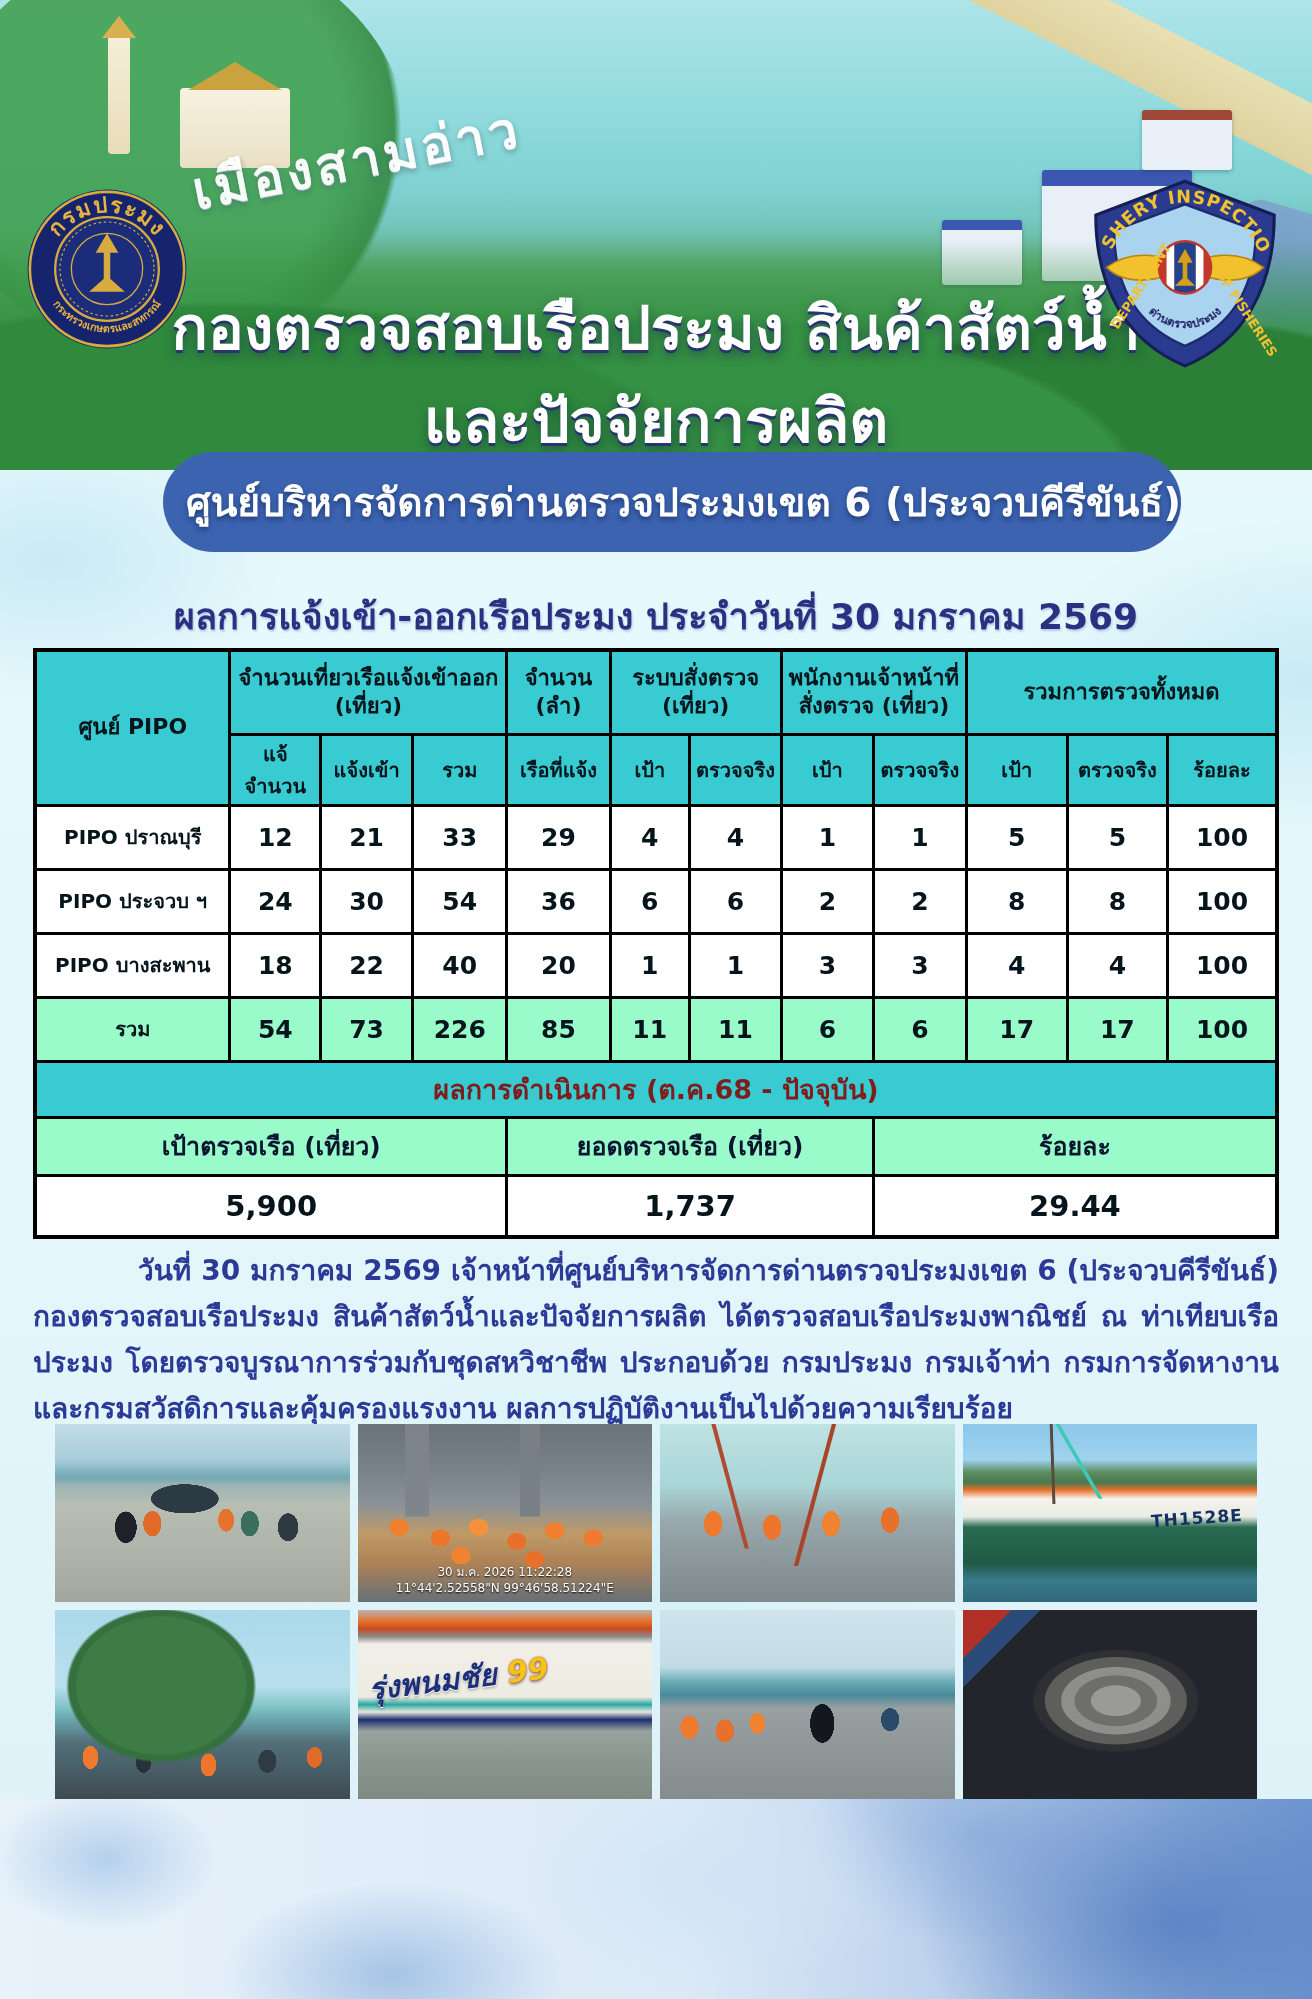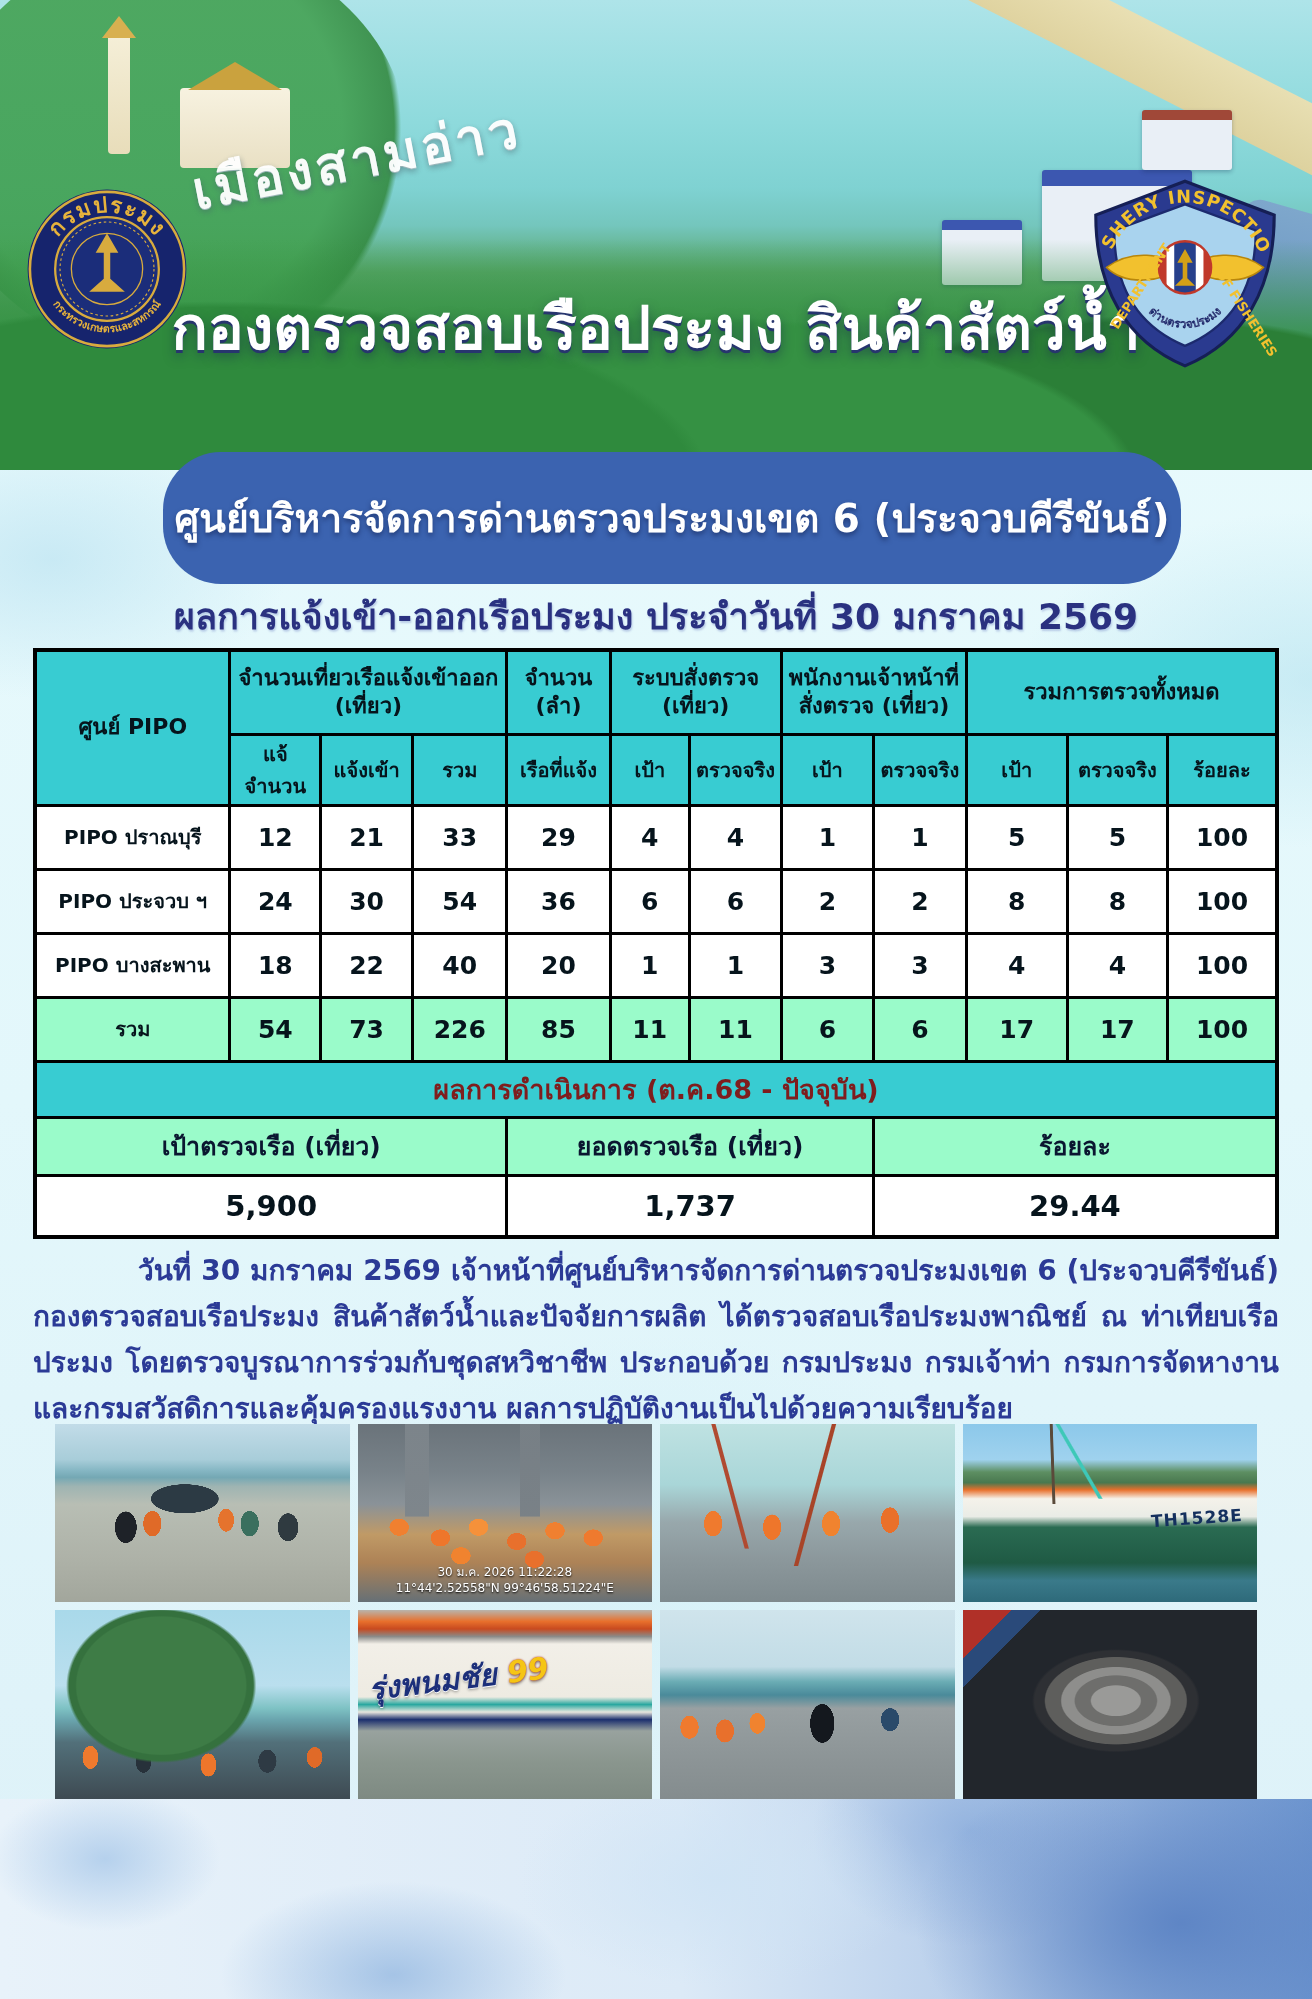--- a/index.html
+++ b/index.html
@@ -39,22 +39,22 @@
       linear-gradient(180deg, transparent 0 12%, rgba(54,148,70,.85) 45%, #2c7e38 100%);}
   .hero-sign{position:absolute;left:190px;top:118px;transform:rotate(-11deg);color:#fff;
     font-size:52px;font-weight:800;letter-spacing:4px;opacity:.96;
     text-shadow:0 3px 6px rgba(70,95,105,.55),0 1px 0 #cfe4e6;}
   .hero-title{position:absolute;left:0;right:0;top:282px;text-align:center;color:#fff;
     font-size:60px;font-weight:800;line-height:1.55;
     text-shadow:0 3px 0 #27356e,0 6px 12px rgba(18,30,72,.5);}
   .logo-left{position:absolute;left:26px;top:188px;width:162px;height:162px;}
   .logo-right{position:absolute;left:1082px;top:172px;width:206px;height:200px;}
   
-  .banner{position:absolute;left:163px;top:452px;width:1018px;height:132px;border-radius:58px;
-    background:#3b63b0;display:flex;align-items:center;justify-content:center;}
+  .banner{position:absolute;left:163px;top:452px;width:1018px;height:100px;border-radius:58px;
+    background:#3b63b0;display:flex;align-items:center;justify-content:flex-end;}
   .banner span{color:#fff;font-size:39px;font-weight:800;white-space:nowrap;
     text-shadow:0 3px 5px rgba(12,24,68,.5);}
   .subtitle{position:absolute;left:0;right:0;top:588px;text-align:center;color:#2a3180;
     font-size:36px;font-weight:800;white-space:nowrap;text-shadow:1px 2px 2px rgba(120,140,200,.4);}
   
   table.pipo{position:absolute;left:33px;top:648px;width:1246px;border-collapse:collapse;
     table-layout:fixed;border:4px solid #000;background:#fff;}
   table.pipo th,table.pipo td{border:3px solid #000;text-align:center;vertical-align:middle;
     color:#06141c;padding:2px 4px;overflow:hidden;}
   tr.th-group{height:84px;}
@@ -163,20 +163,21 @@
   </div>
   <div class="hero-town">
     <div class="bldg b1"></div>
     <div class="bldg b2"></div>
     <div class="bldg b3"></div>
   </div>
   <div class="hero-trees"></div>
   <div class="hero-sign">เมืองสามอ่าว</div>
   <div class="hero-title">
     <div>กองตรวจสอบเรือประมง สินค้าสัตว์น้ำ</div>
+    <div>และปัจจัยการผลิต</div>
   </div>
 
   <svg class="logo-left" viewBox="0 0 100 100">
     <circle cx="50" cy="50" r="49" fill="#16246d"></circle>
     <circle cx="50" cy="50" r="47.6" fill="none" stroke="#d8ab3e" stroke-width="1.6"></circle>
     <circle cx="50" cy="50" r="32" fill="#1b2d7a" stroke="#d8ab3e" stroke-width="1.4"></circle>
     <circle cx="50" cy="50" r="29" fill="none" stroke="#d8ab3e" stroke-width="0.7" stroke-dasharray="1.6 1.6"></circle>
     <path id="lg-top" d="M 13,52 A 37,37 0 0 1 87,52" fill="none"></path>
     <text fill="#e7b33c" font-size="13.5" font-weight="bold" letter-spacing="1">
       <textPath href="#lg-top" startOffset="50%" text-anchor="middle">กรมประมง</textPath>

